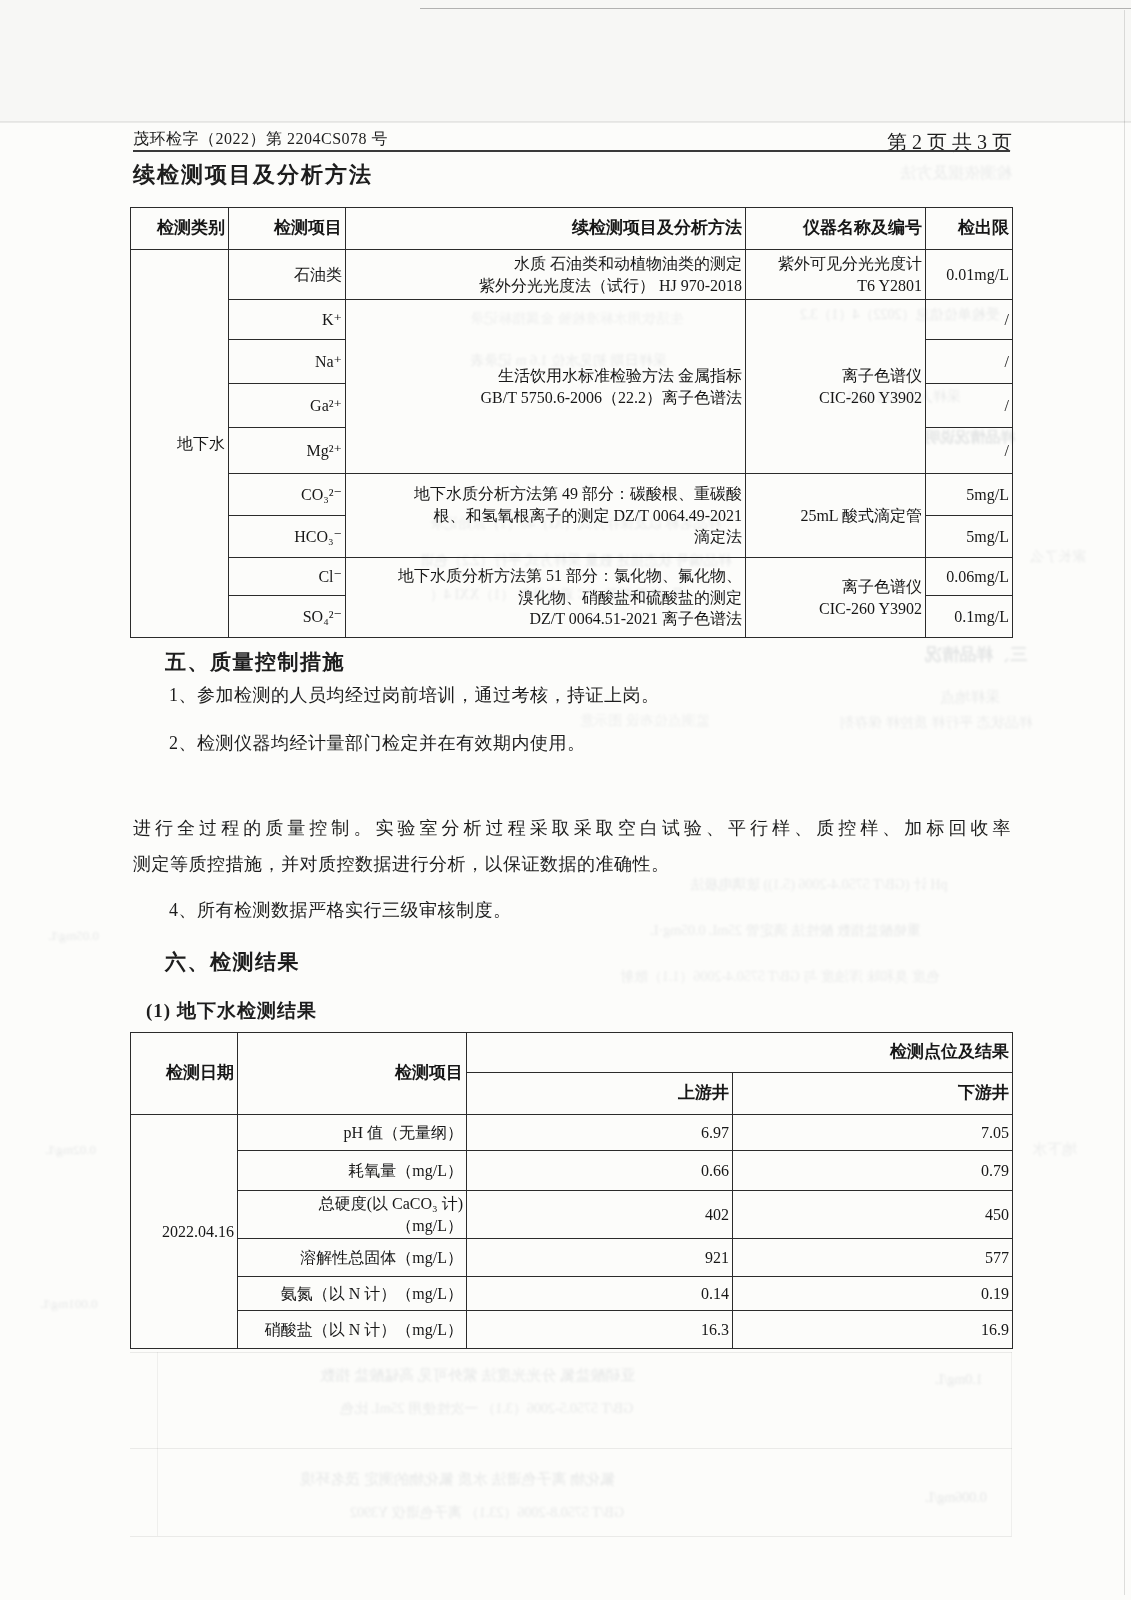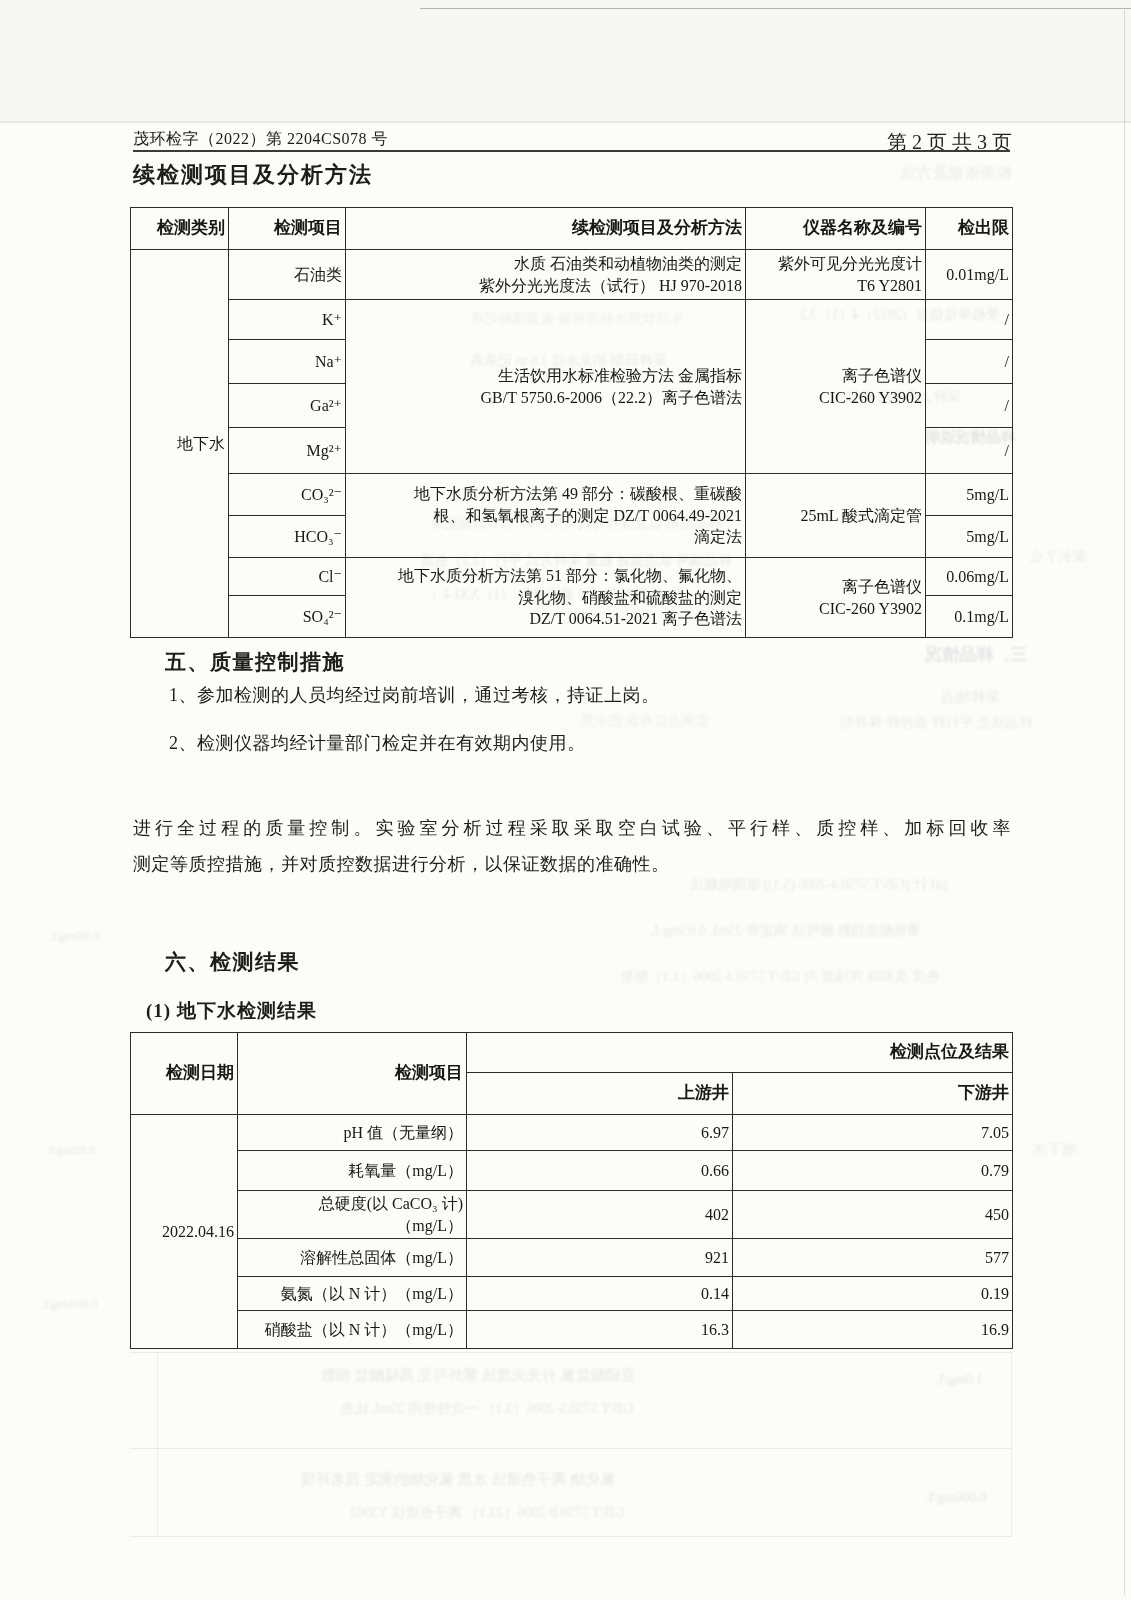--- a/index.html
+++ b/index.html
@@ -169,20 +169,21 @@
         <td>0.1mg/L</td>
       </tr>
     </tbody>
   </table>
 
   <div class="abs sec-heading" style="left:133px;top:648px;">五、质量控制措施</div>
   <div class="abs para indent" style="top:684px;">1、参加检测的人员均经过岗前培训，通过考核，持证上岗。</div>
   <div class="abs para indent" style="top:732px;">2、检测仪器均经计量部门检定并在有效期内使用。</div>
   <div class="abs para" style="top:853px;">测定等质控措施，并对质控数据进行分析，以保证数据的准确性。</div>
   <div class="abs para just" style="top:817px;">进行全过程的质量控制。实验室分析过程采取采取空白试验、平行样、质控样、加标回收率</div>
+  <div class="abs para indent" style="top:899px;">4、所有检测数据严格实行三级审核制度。</div>
 
   <div class="abs sec-heading" style="left:133px;top:948px;text-align:right;">六、检测结果</div>
   <div class="abs sub-heading" style="left:146px;top:998px;">(1) 地下水检测结果</div>
 
   <table class="doc abs" style="left:130px;top:1032px;width:882px;">
     <colgroup>
       <col style="width:107px">
         <col style="width:229px">
         <col style="width:266px">
         <col style="width:280px">

